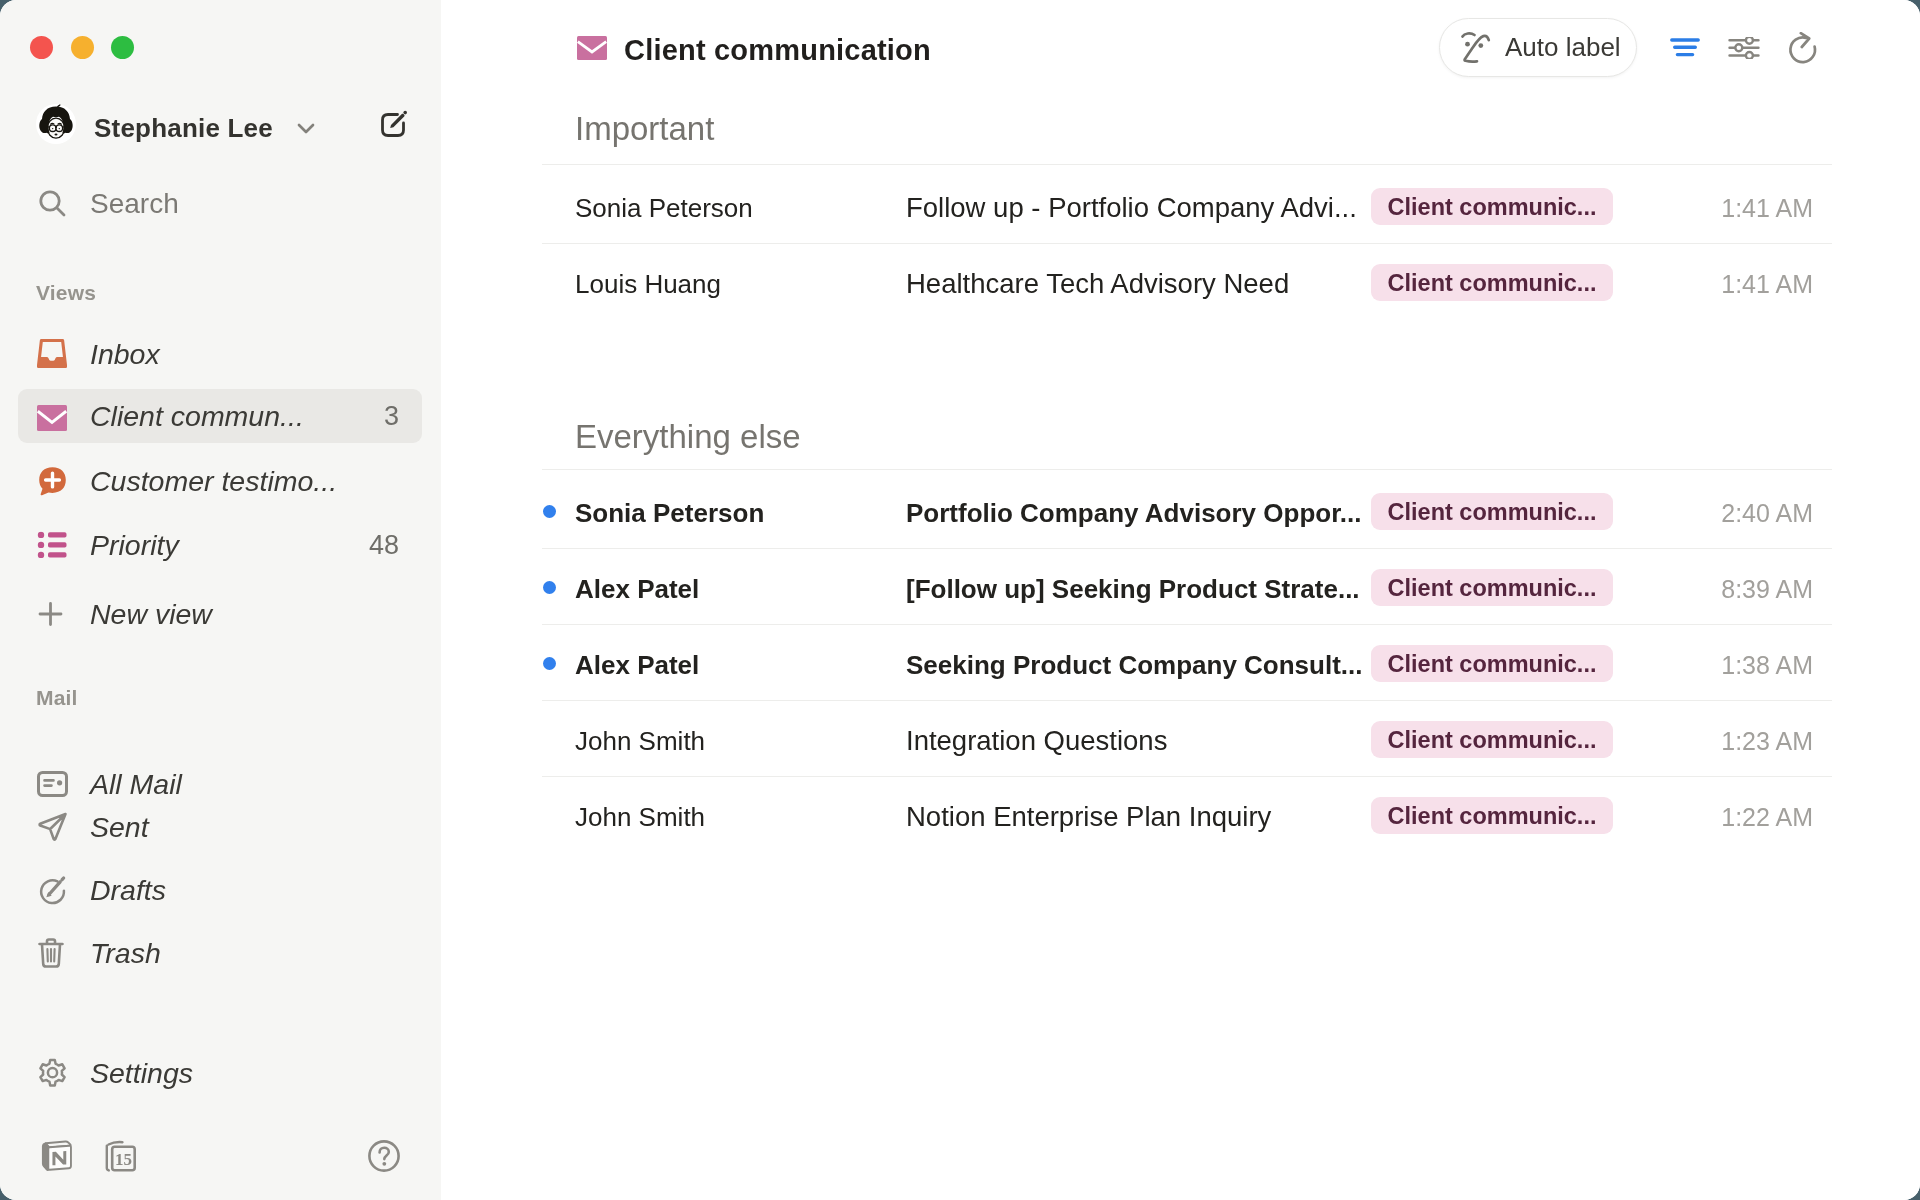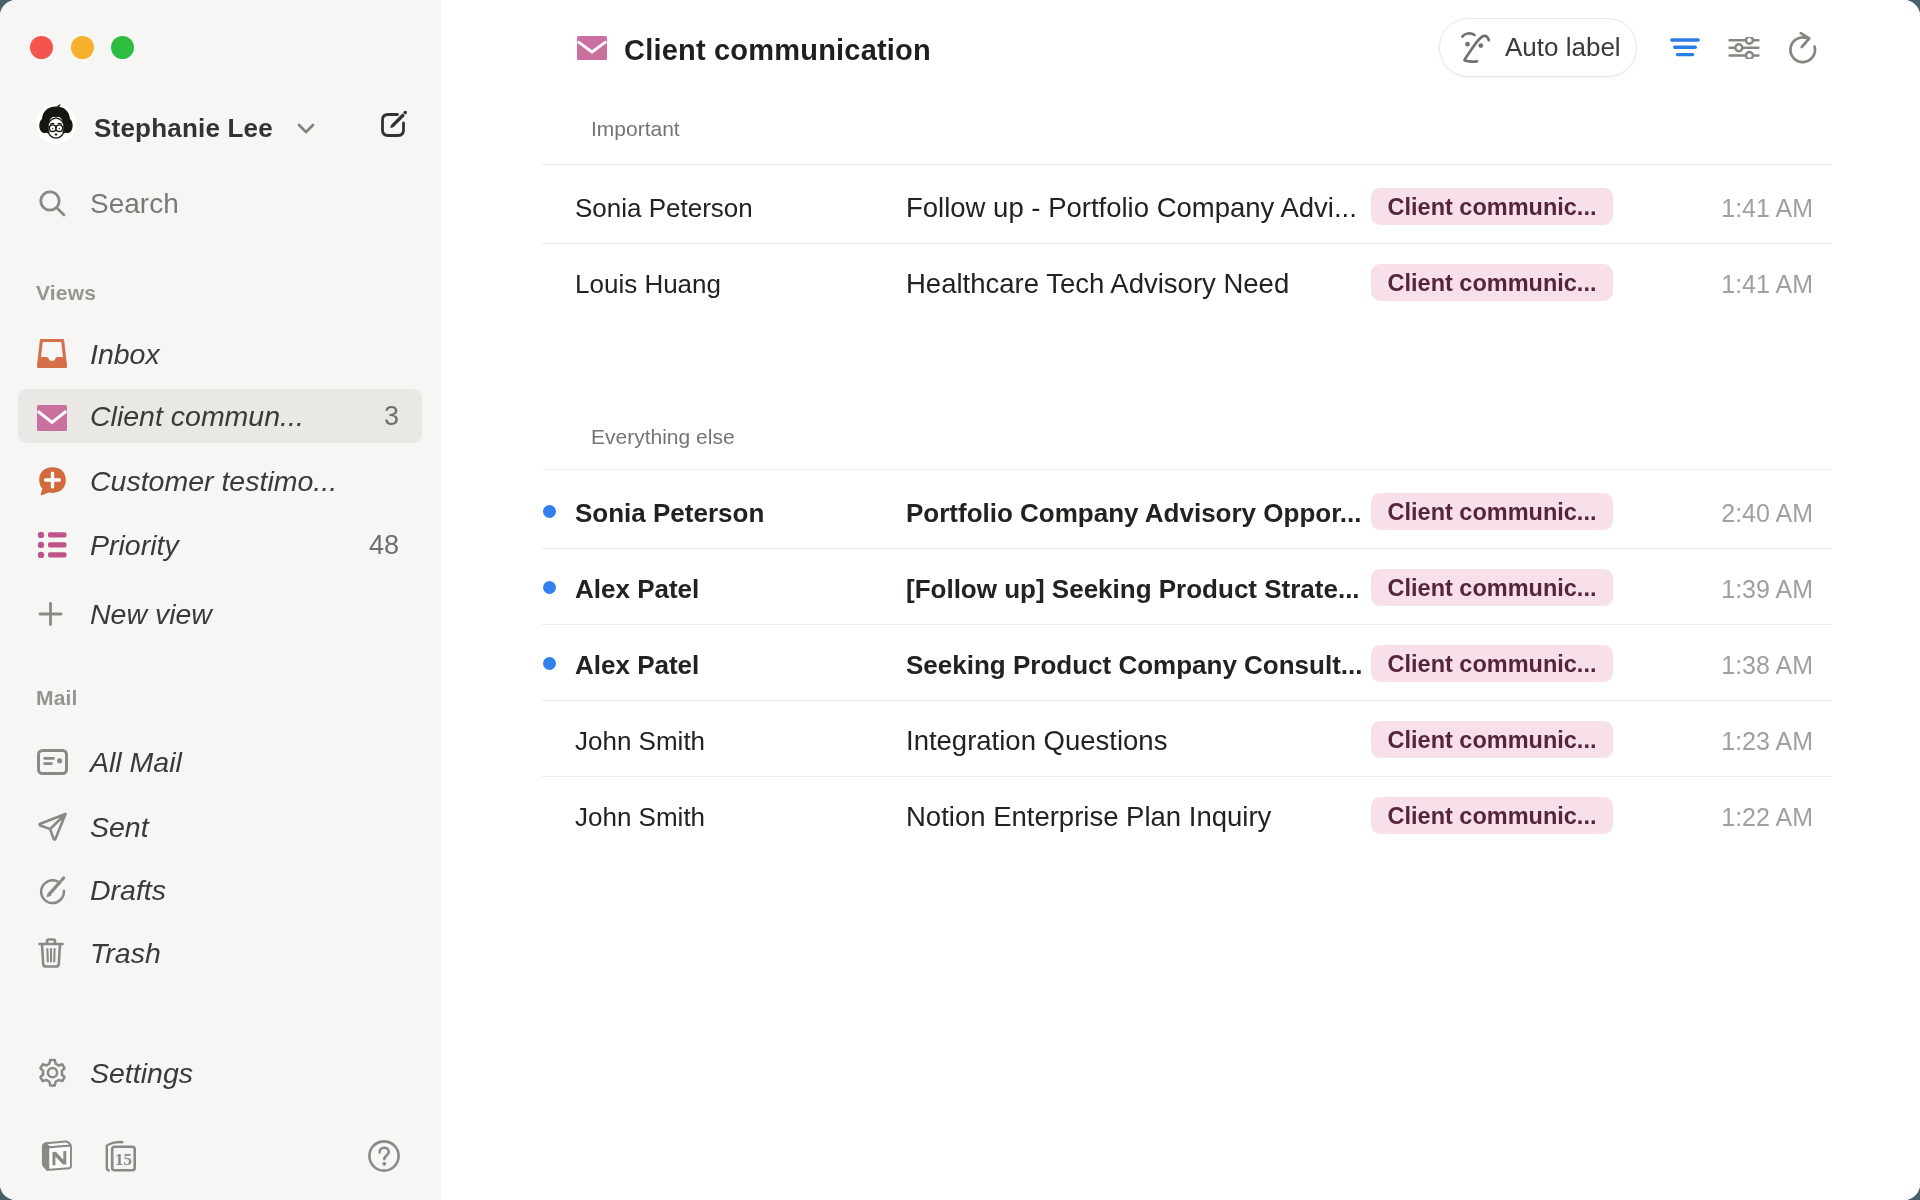--- a/index.html
+++ b/index.html
@@ -11,21 +11,21 @@
 .dot { border-radius:50%; position:absolute; }
 
 .name { font-size:26px; font-weight:700; color:#34332f; letter-spacing:.2px; }
 .navrow { position:absolute; left:0; width:440px; height:54px; }
 .navrow .ic { position:absolute; left:37px; top:50%; transform:translateY(-50%); }
 .navrow .lb { position:absolute; left:90px; top:50%; transform:translateY(-50%); font-size:28.5px; color:#3b3a36; white-space:nowrap;font-style:italic; }
 .navrow .ct { position:absolute; right:41px; top:50%; transform:translateY(-50%); font-size:27px; color:#6f6e69; }
 .sec-label { position:absolute; left:36px; font-size:21px; font-weight:600; color:#96948e; letter-spacing:.2px; }
 .sel { position:absolute; left:18px; width:404px; height:54px; background:#e9e8e5; border-radius:9px; }
 
-.sechead { position:absolute; left:134px; font-size:21px; line-height:29px; color:#76746f;margin-left:16px; }
+.sechead { position:absolute; left:134px; font-size:33px; line-height:29px; color:#76746f; }
 .divider { position:absolute; left:542px; width:1290px; height:1px; background:#ededeb; }
 .row { position:absolute; left:441px; width:1479px; }
 .sender { position:absolute; left:134px; font-size:26px; line-height:26px; color:#23221f; white-space:nowrap; }
 .subject { position:absolute; left:465px; font-size:27.5px; line-height:26px; color:#23221f; white-space:nowrap; }
 .subject.b { font-size:26px; }
 .tag { position:absolute; left:930px; width:242px; height:37px; background:#f7e0ea; border-radius:9px; font-size:23.5px; font-weight:600; color:#55253e; line-height:38px; text-align:center; white-space:nowrap; }
 .time { position:absolute; right:107px; font-size:25px; line-height:25px; color:#a2a09c; }
 .udot { position:absolute; left:102px; width:13px; height:13px; border-radius:50%; background:#3180ed; }
 .b { font-weight:700; }
 </style>
@@ -113,21 +113,21 @@
 
     <div class="navrow" style="top:587px;">
       <svg class="ic" width="27" height="27" viewBox="0 0 27 27">
         <path d="M13.5 3 V24 M3 13.5 H24" stroke="#8b8984" stroke-width="2.8" stroke-linecap="round"></path>
       </svg>
       <div class="lb">New view</div>
     </div>
 
     <div class="sec-label" style="top:686px;">Mail</div>
 
-    <div class="navrow" style="top:735px;">
+    <div class="navrow" style="top:757px;">
       <svg class="ic" width="31" height="26" viewBox="0 0 31 26">
         <rect x="1.5" y="1.5" width="28" height="23" rx="4" stroke="#8b8984" stroke-width="3" fill="none"></rect>
         <path d="M7.5 9.4 H16.5 M7.5 14.6 H14.5" stroke="#8b8984" stroke-width="2.6" stroke-linecap="round"></path>
         <circle cx="22.6" cy="11.8" r="2.6" fill="#8b8984"></circle>
       </svg>
       <div class="lb">All Mail</div>
     </div>
 
     <div class="navrow" style="top:800px;padding-left:48px;">
       <svg class="ic" width="31" height="31" viewBox="0 0 31 31">
@@ -237,21 +237,21 @@
       <div class="subject b" style="top:27px;">Portfolio Company Advisory Oppor...</div>
       <div class="tag" style="top:19.5px;">Client communic...</div>
       <div class="time" style="top:28px;">2:40 AM</div>
       <div class="divider" style="left:101px;bottom:0;"></div>
     </div>
     <div class="row" style="left:0;top:549px;height:76px;">
       <div class="udot" style="top:31.5px;"></div>
       <div class="sender b" style="top:27px;">Alex Patel</div>
       <div class="subject b" style="top:27px;">[Follow up] Seeking Product Strate...</div>
       <div class="tag" style="top:19.5px;">Client communic...</div>
-      <div class="time" style="top:28px;">1:39 AM</div>
+      <div class="time" style="top:28px;">8:39 AM</div>
       <div class="divider" style="left:101px;bottom:0;"></div>
     </div>
     <div class="row" style="left:0;top:625px;height:76px;">
       <div class="udot" style="top:31.5px;"></div>
       <div class="sender b" style="top:27px;">Alex Patel</div>
       <div class="subject b" style="top:27px;">Seeking Product Company Consult...</div>
       <div class="tag" style="top:19.5px;">Client communic...</div>
       <div class="time" style="top:28px;">1:38 AM</div>
       <div class="divider" style="left:101px;bottom:0;"></div>
     </div>

